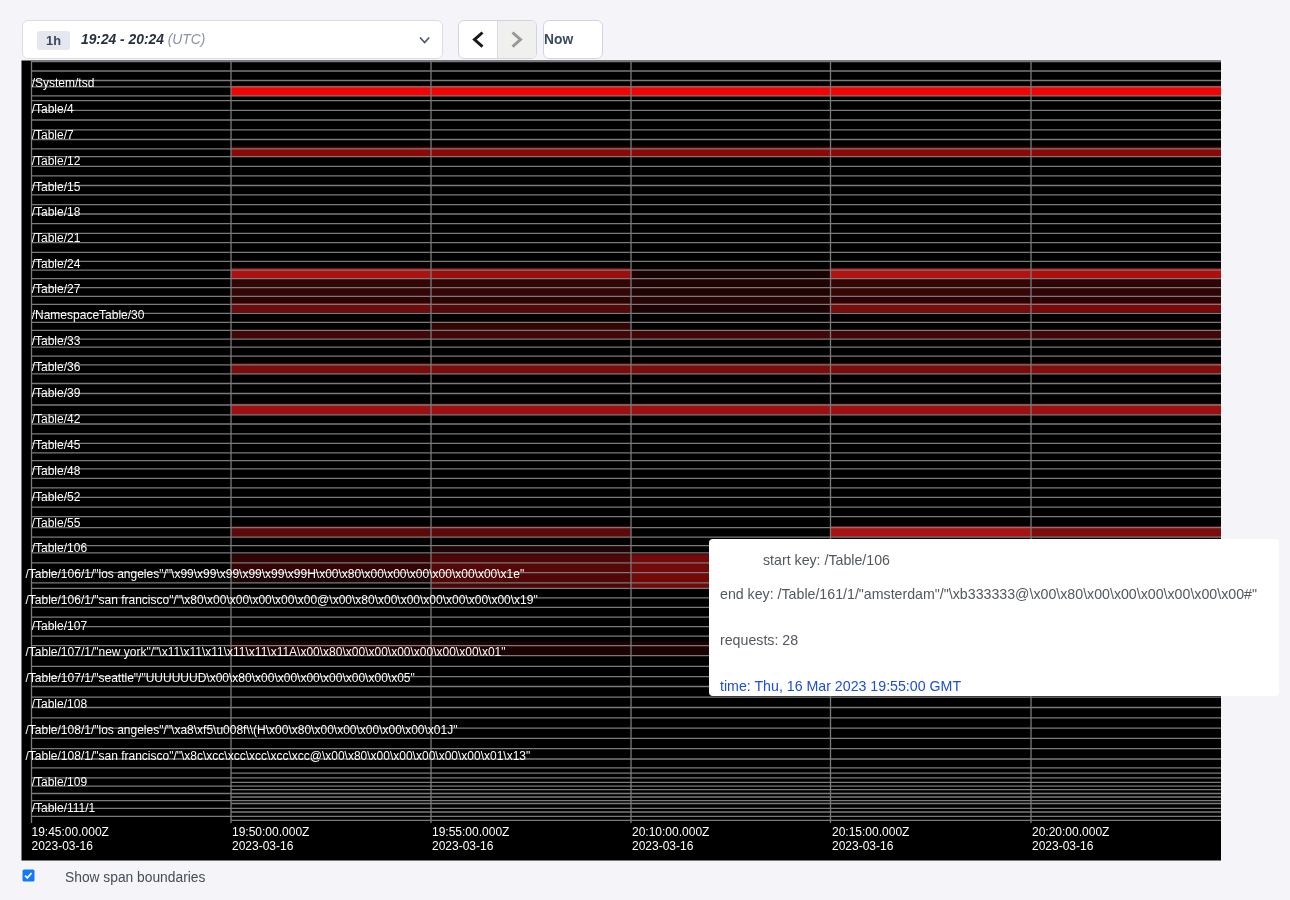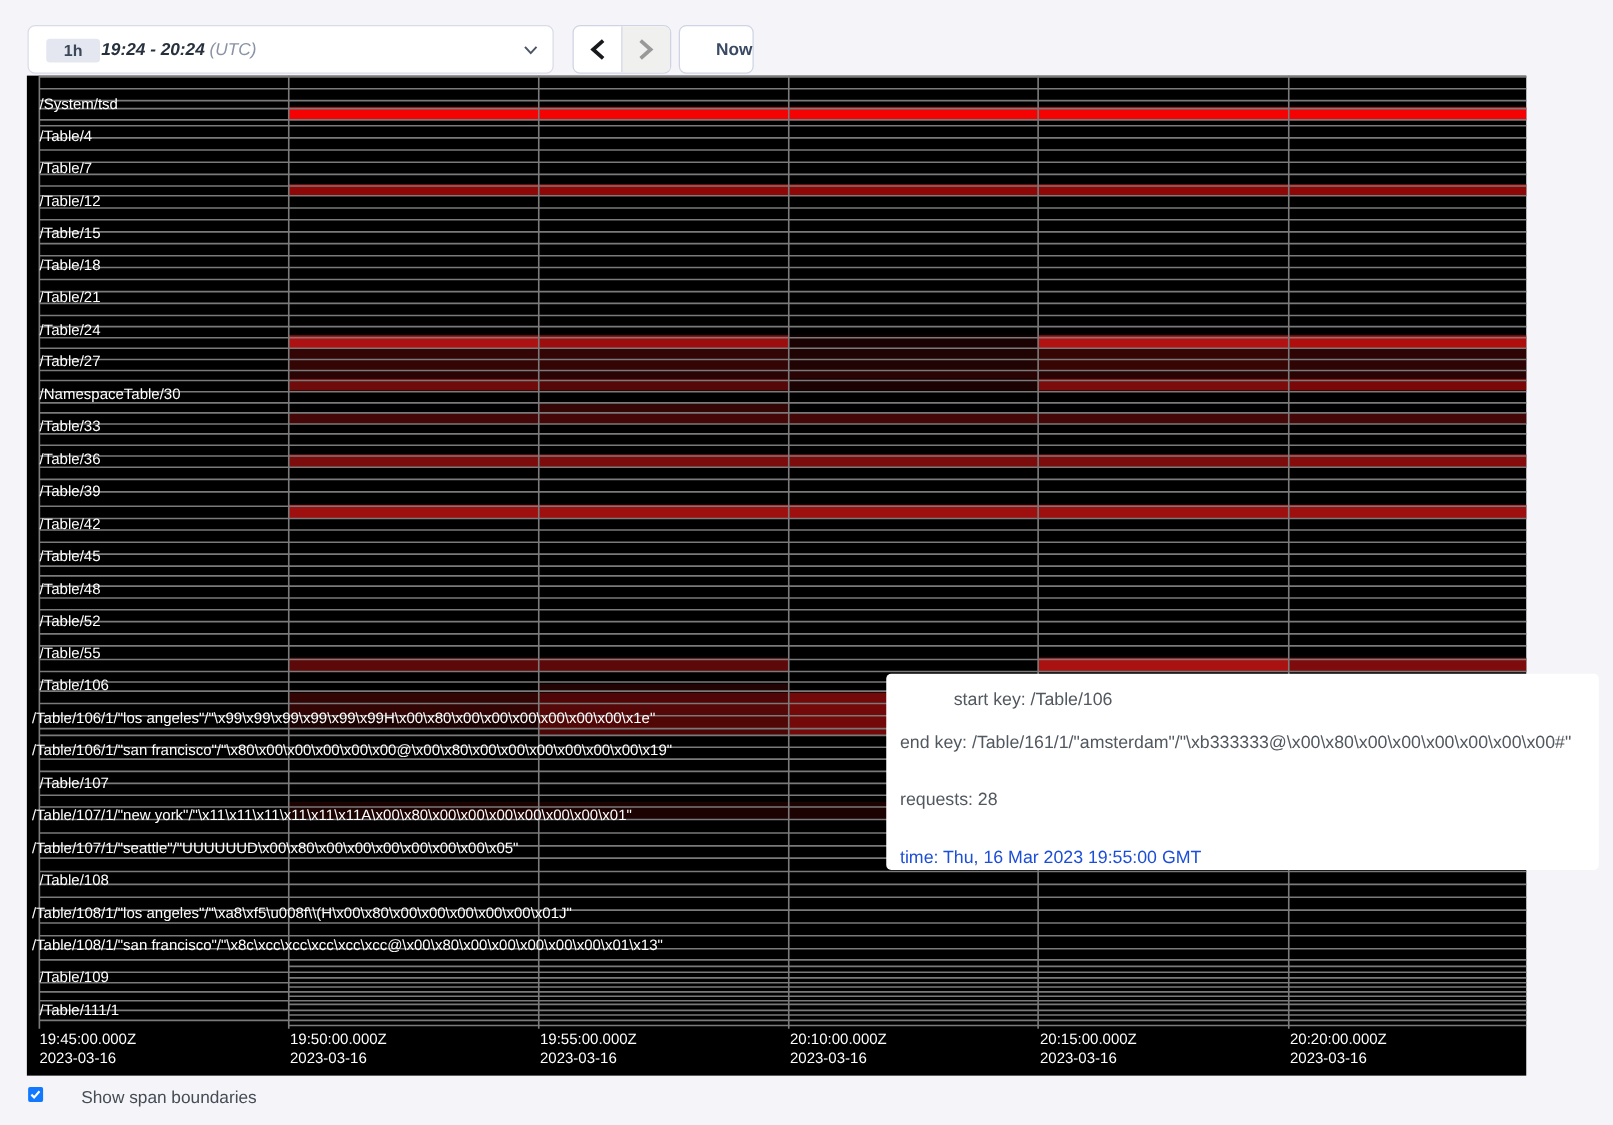--- a/index.html
+++ b/index.html
@@ -183,36 +183,36 @@
 <text x="432" y="850" font-size="12" fill="#fff">2023-03-16</text>
 <text x="632" y="835.5" font-size="12" fill="#fff">20:10:00.000Z</text>
 <text x="632" y="850" font-size="12" fill="#fff">2023-03-16</text>
 <text x="832" y="835.5" font-size="12" fill="#fff">20:15:00.000Z</text>
 <text x="832" y="850" font-size="12" fill="#fff">2023-03-16</text>
 <text x="1032" y="835.5" font-size="12" fill="#fff">20:20:00.000Z</text>
 <text x="1032" y="850" font-size="12" fill="#fff">2023-03-16</text>
 </svg>
 
 <div class="abs" style="left:22px;top:19.5px;width:419px;height:37px;background:#fff;border:1px solid #d9dce8;border-radius:6px;"></div>
-<div class="abs" style="left:37px;top:30.5px;width:43px;height:19px;background:#e4e7f0;border-radius:3px;text-align:center;font-size:12.8px;line-height:19px;font-weight:bold;color:#3c4858;">1h</div>
+<div class="abs" style="left:37px;top:30.5px;width:33px;height:19px;background:#e4e7f0;border-radius:3px;text-align:center;font-size:12.8px;line-height:19px;font-weight:bold;color:#3c4858;">1h</div>
 <div class="abs" style="left:81px;top:32px;font-size:13.8px;color:#27303e;font-style:italic;"><b>19:24 - 20:24</b> <span style="color:#8a93a6">(UTC)</span></div>
 <svg class="abs" style="left:418px;top:34px" width="14" height="12">
     <polyline points="2,3.5 6.6,8.5 11.2,3.5" fill="none" stroke="#4a5568" stroke-width="1.6"></polyline>
   </svg>
 
 <div class="abs" style="left:457.5px;top:19.5px;width:77px;height:37px;border:1px solid #cfd4e4;border-radius:6px;background:#fff;overflow:hidden;">
   <div class="abs" style="left:38.5px;top:0;width:38.5px;height:37px;background:#f0f0ee;border-left:1px solid #d5d9e6;"></div>
   <svg class="abs" style="left:11px;top:9px" width="18" height="19">
       <polyline points="12.5,2.5 4.5,9.6 12.5,16.7" fill="none" stroke="#17191c" stroke-width="3"></polyline>
     </svg>
   <svg class="abs" style="left:48px;top:9px" width="18" height="19">
       <polyline points="5.5,2.5 13.5,9.6 5.5,16.7" fill="none" stroke="#999" stroke-width="3"></polyline>
     </svg>
 </div>
-<div class="abs" style="left:543px;top:19.5px;width:58px;height:37px;border:1px solid #cfd4e4;border-radius:6px;background:#fff;text-align:right;line-height:37px;font-size:13.8px;font-weight:bold;color:#3a4a63;">Now</div>
+<div class="abs" style="left:543px;top:19.5px;width:58px;height:37px;border:1px solid #cfd4e4;border-radius:6px;background:#fff;text-align:left;line-height:37px;font-size:13.8px;font-weight:bold;color:#3a4a63;">Now</div>
 
 <div class="abs" style="left:708.5px;top:539px;width:570.5px;height:157px;background:#fff;border-radius:4px;"></div>
 <div class="abs" style="left:763px;top:552px;font-size:14.2px;color:#52585f;">start key: /Table/106</div>
 <div class="abs" style="left:720px;top:586px;font-size:14.2px;color:#52585f;">end key: /Table/161/1/"amsterdam"/"\xb333333@\x00\x80\x00\x00\x00\x00\x00\x00#"</div>
 <div class="abs" style="left:720px;top:632px;font-size:14.2px;color:#52585f;">requests: 28</div>
 <div class="abs" style="left:720px;top:678px;font-size:14.2px;color:#1d4ed8;">time: Thu, 16 Mar 2023 19:55:00 GMT</div>
 
 <svg class="abs" style="left:22px;top:868.5px" width="13" height="13">
     <rect x="0.5" y="0.5" width="12" height="12" rx="1.5" fill="#1278fd"></rect>
     <polyline points="3.1,6.7 5.3,8.9 9.6,4.0" fill="none" stroke="#fff" stroke-width="1.7"></polyline>

